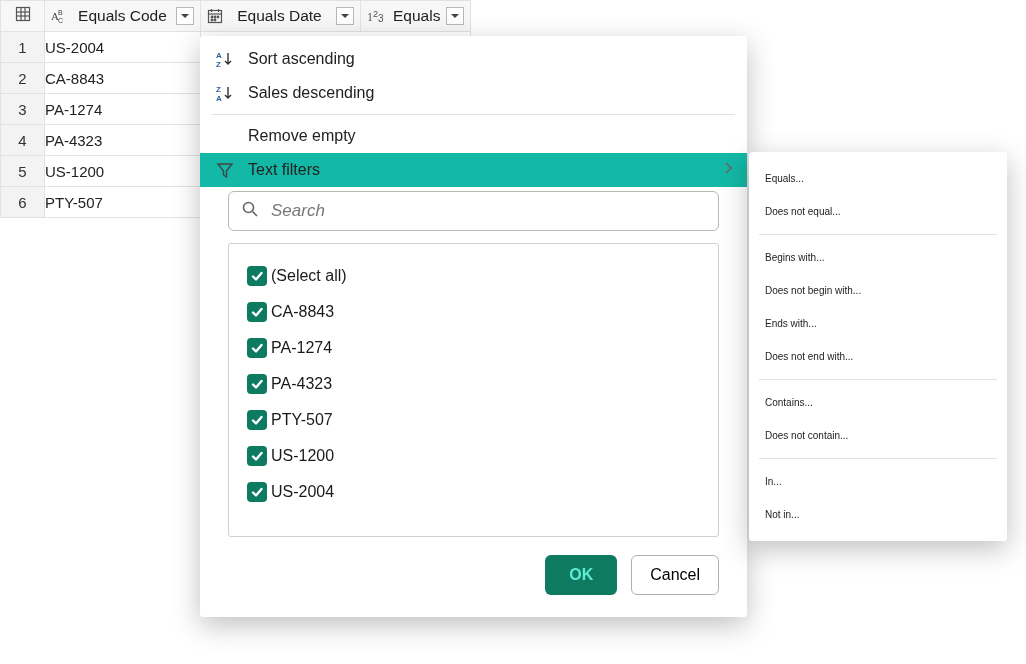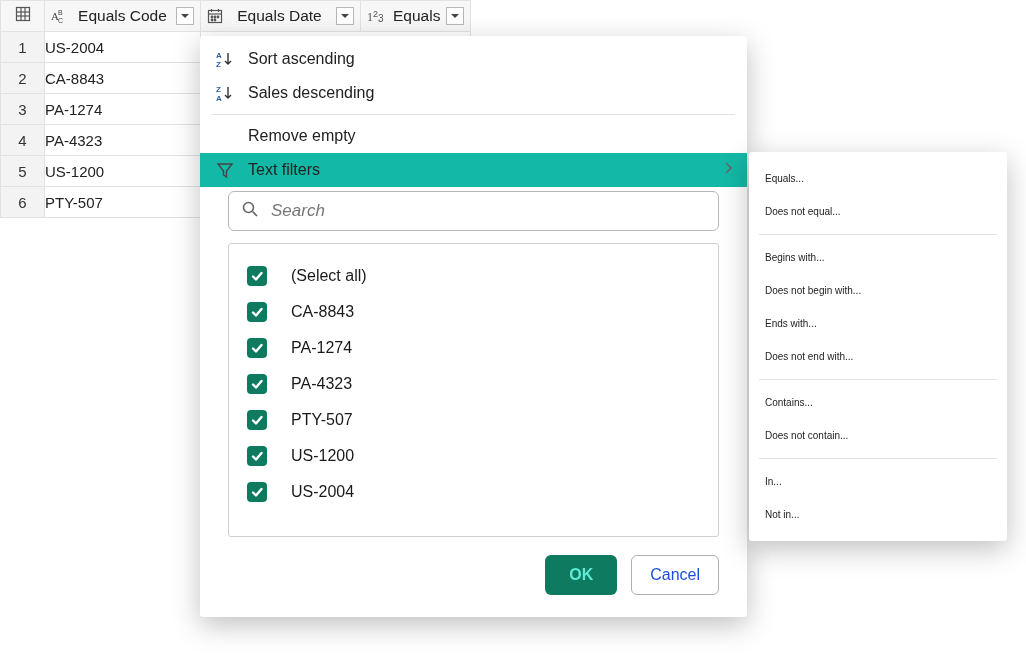--- a/index.html
+++ b/index.html
@@ -87,21 +87,21 @@
 
   
   .values-box {
     margin: 0 28px;
     border:1px solid #cfcfcf;
     border-radius: 3px;
     padding: 14px 18px 26px 18px;
   }
   .val-row {
     display:flex; align-items:center;
-    gap: 24px;
+    gap: 4px;
     height: 36px;
     font-size: 16px;
     cursor:pointer;
   }
   .chk {
     width:20px; height:20px;
     border-radius:4px;
     background:#0e7a5f;
     display:flex; align-items:center; justify-content:center;
     flex-shrink:0;
@@ -112,21 +112,21 @@
   .actions { display:flex; gap:14px; justify-content:flex-end; margin: 18px 28px 0 28px; }
   .btn {
     min-width: 72px; height: 40px;
     border-radius: 6px;
     font-size: 16px;
     display:flex; align-items:center; justify-content:center;
     padding: 0 18px;
     cursor:pointer;
   }
   .btn-primary { background:#0e7a5f; color:#5eead4; border:none; font-weight:600; }
-  .btn-secondary { background:#fff; border:1px solid #b0b0b0; color:#1d4ed8; }
+  .btn-secondary { background:#fff; border:1px solid #b0b0b0; color:#000000; }
 
   
   .submenu {
     position:absolute;
     left: 749px;
     top: 152px;
     width: 258px;
     background:#fff;
     box-shadow: 0 8px 28px rgba(0,0,0,0.25);
     border-radius: 3px;

